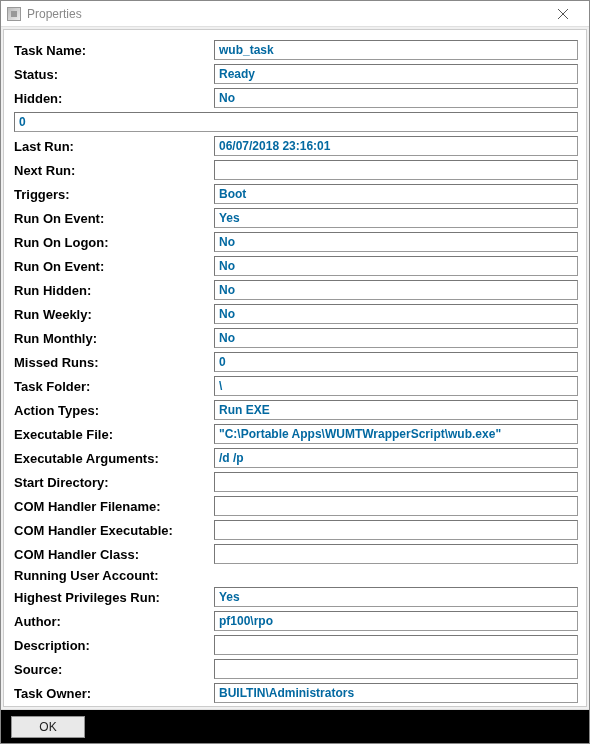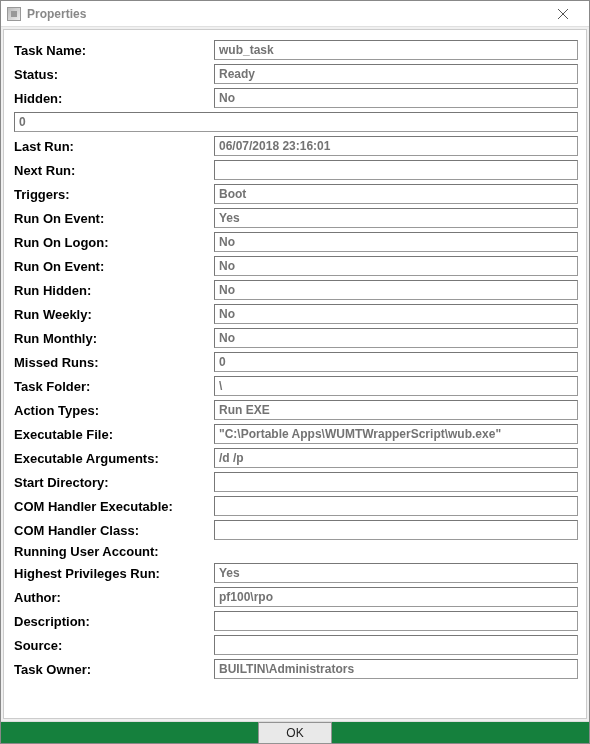--- a/index.html
+++ b/index.html
@@ -34,21 +34,21 @@
     margin-right: 6px;
     background: linear-gradient(135deg,#bbb,#eee);
     position: relative;
   }
   .title-icon::after{
     content:"";
     position:absolute;
     inset:3px;
     background:#999;
   }
-  .title-text { flex: 1; font-weight: bold; }
+  .title-text { flex: 1; }
   .close-btn {
     width: 40px;
     height: 100%;
     display: flex;
     align-items: center;
     justify-content: center;
     color: #555;
     font-size: 14px;
     font-weight: 300;
     cursor: pointer;
@@ -76,32 +76,32 @@
   .value-box {
     flex: 1;
     height: 20px;
     border: 1px solid #999;
     border-top-color:#777;
     border-left-color:#777;
     background: #fff;
     padding: 2px 4px;
     font-weight: bold;
     font-size: 12px;
-    color: #737373;
+    color: #0369a1;
     line-height: 15px;
     overflow: hidden;
     white-space: nowrap;
   }
   .footer {
-    height: 22px;
-    display: flex;
-    justify-content: center;
+    height: 34px;
+    display: flex;
+    justify-content: flex-start;
     align-items: center;
     padding: 0 10px;
-    background: #15803d;
+    background: #000000;
     border-top:1px solid #ddd;
   }
   .ok-btn {
     width: 74px;
     height: 22px;
     background: #e9e9e9;
     border: 1px solid #939393;
     font-size: 12px;
     color: #222;
     cursor: pointer;
@@ -196,20 +196,24 @@
         </div>
         <div class="row">
           <div class="label">Executable Arguments:</div>
           <div class="value-box">/d /p</div>
         </div>
         <div class="row">
           <div class="label">Start Directory:</div>
           <div class="value-box"></div>
         </div>
         <div class="row">
+          <div class="label">COM Handler Filename:</div>
+          <div class="value-box"></div>
+        </div>
+        <div class="row">
           <div class="label">COM Handler Executable:</div>
           <div class="value-box"></div>
         </div>
         <div class="row">
           <div class="label">COM Handler Class:</div>
           <div class="value-box"></div>
         </div>
         <div class="row">
           <div class="label">Running User Account:</div>
         </div>

